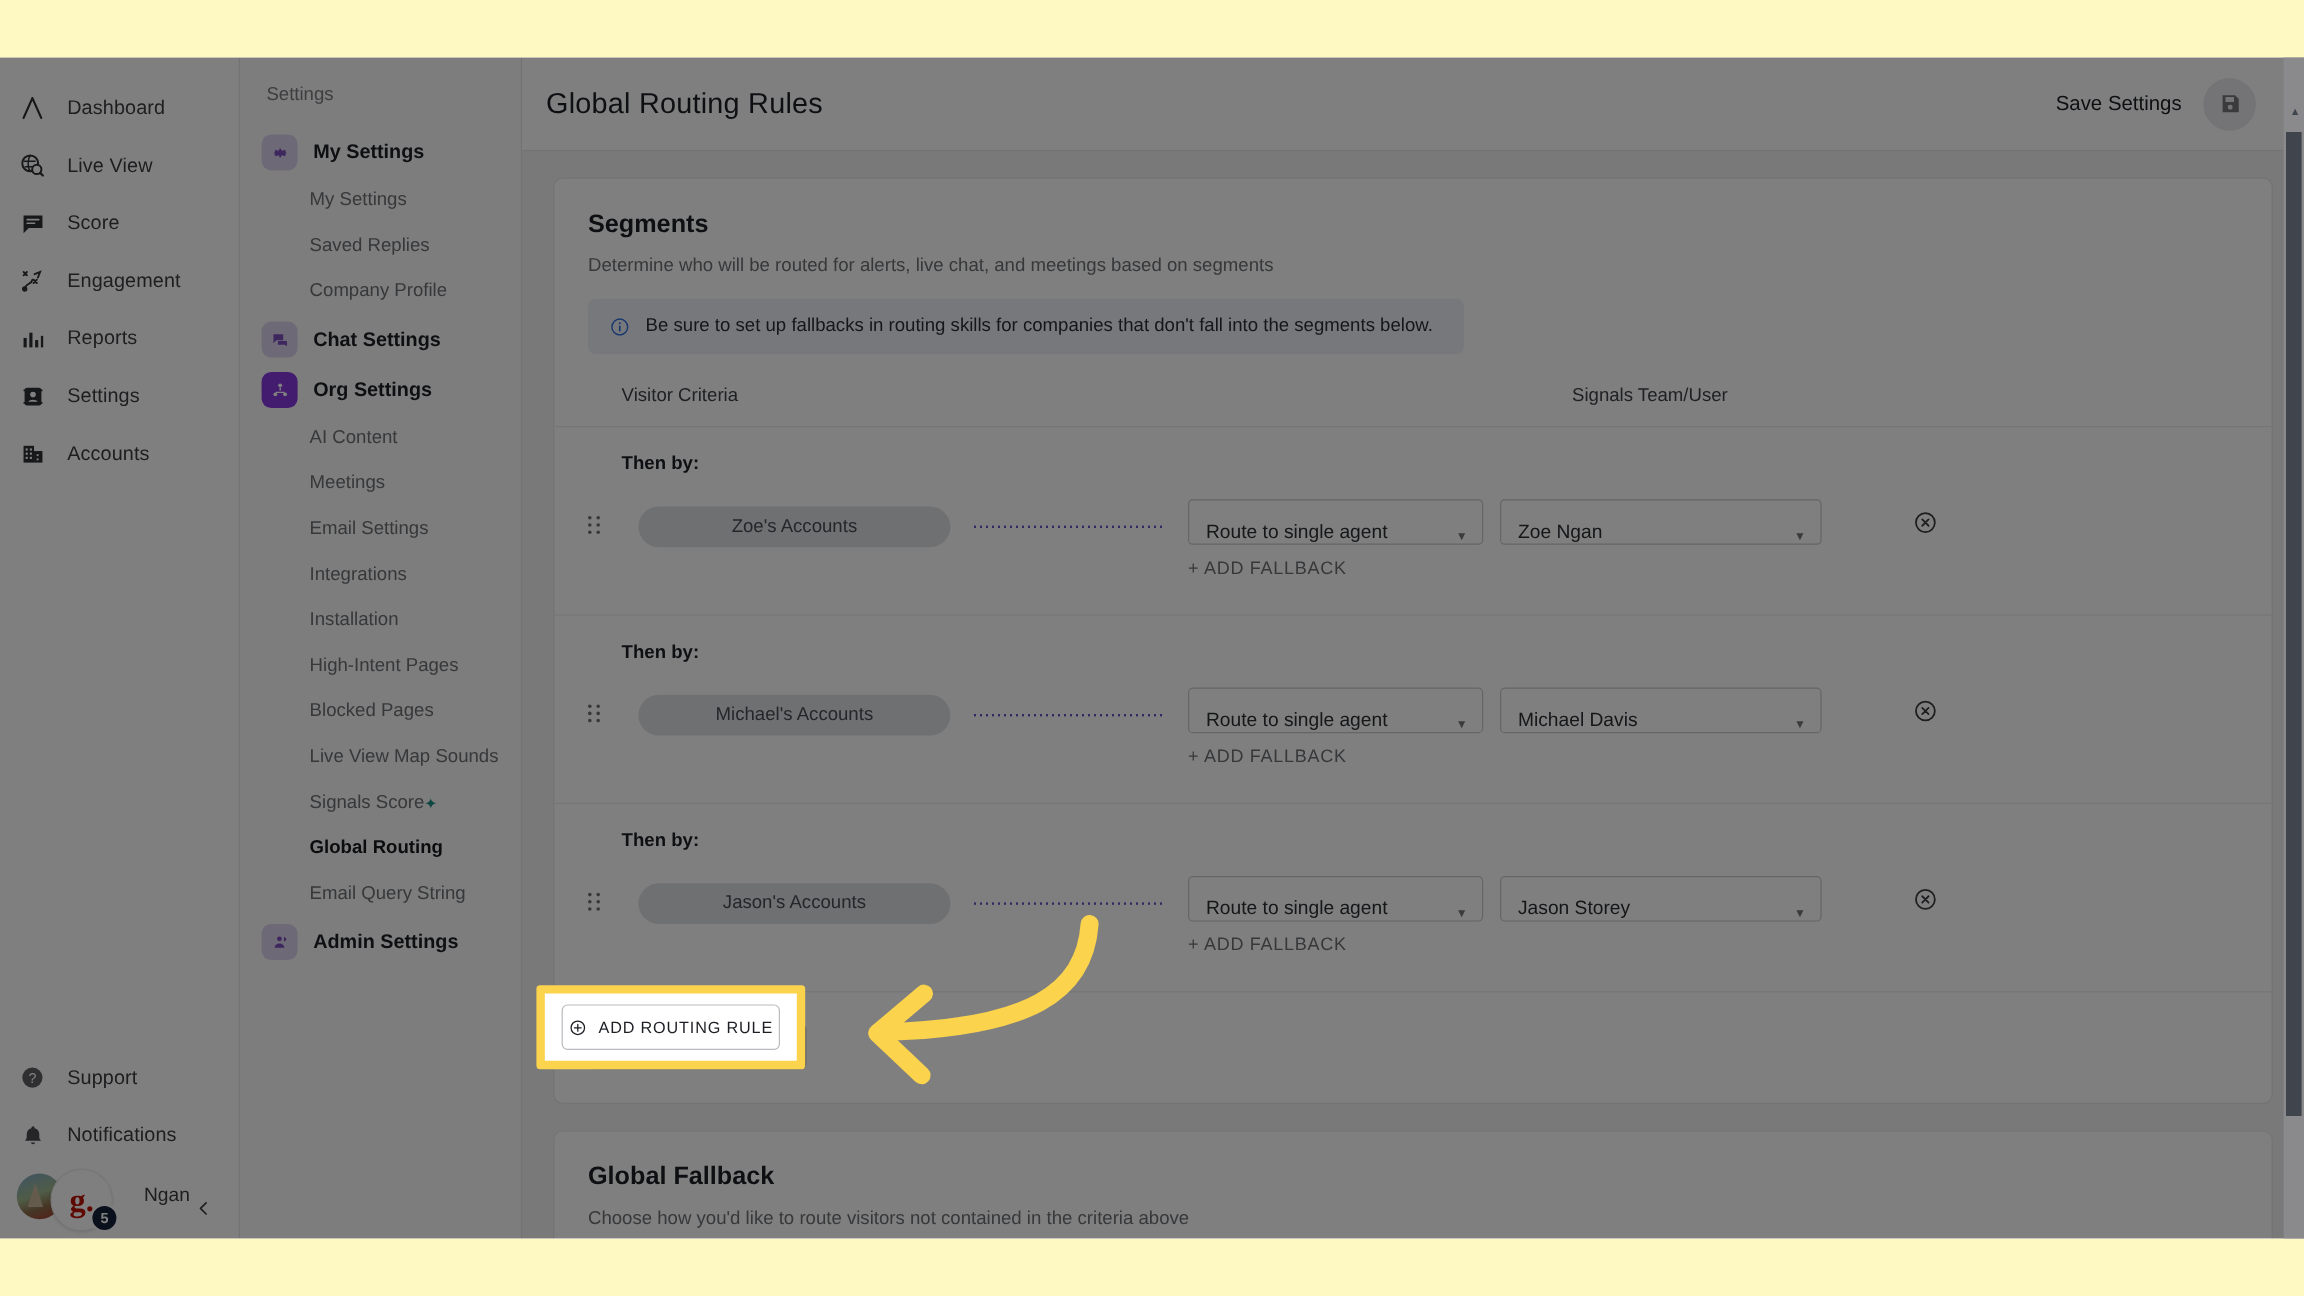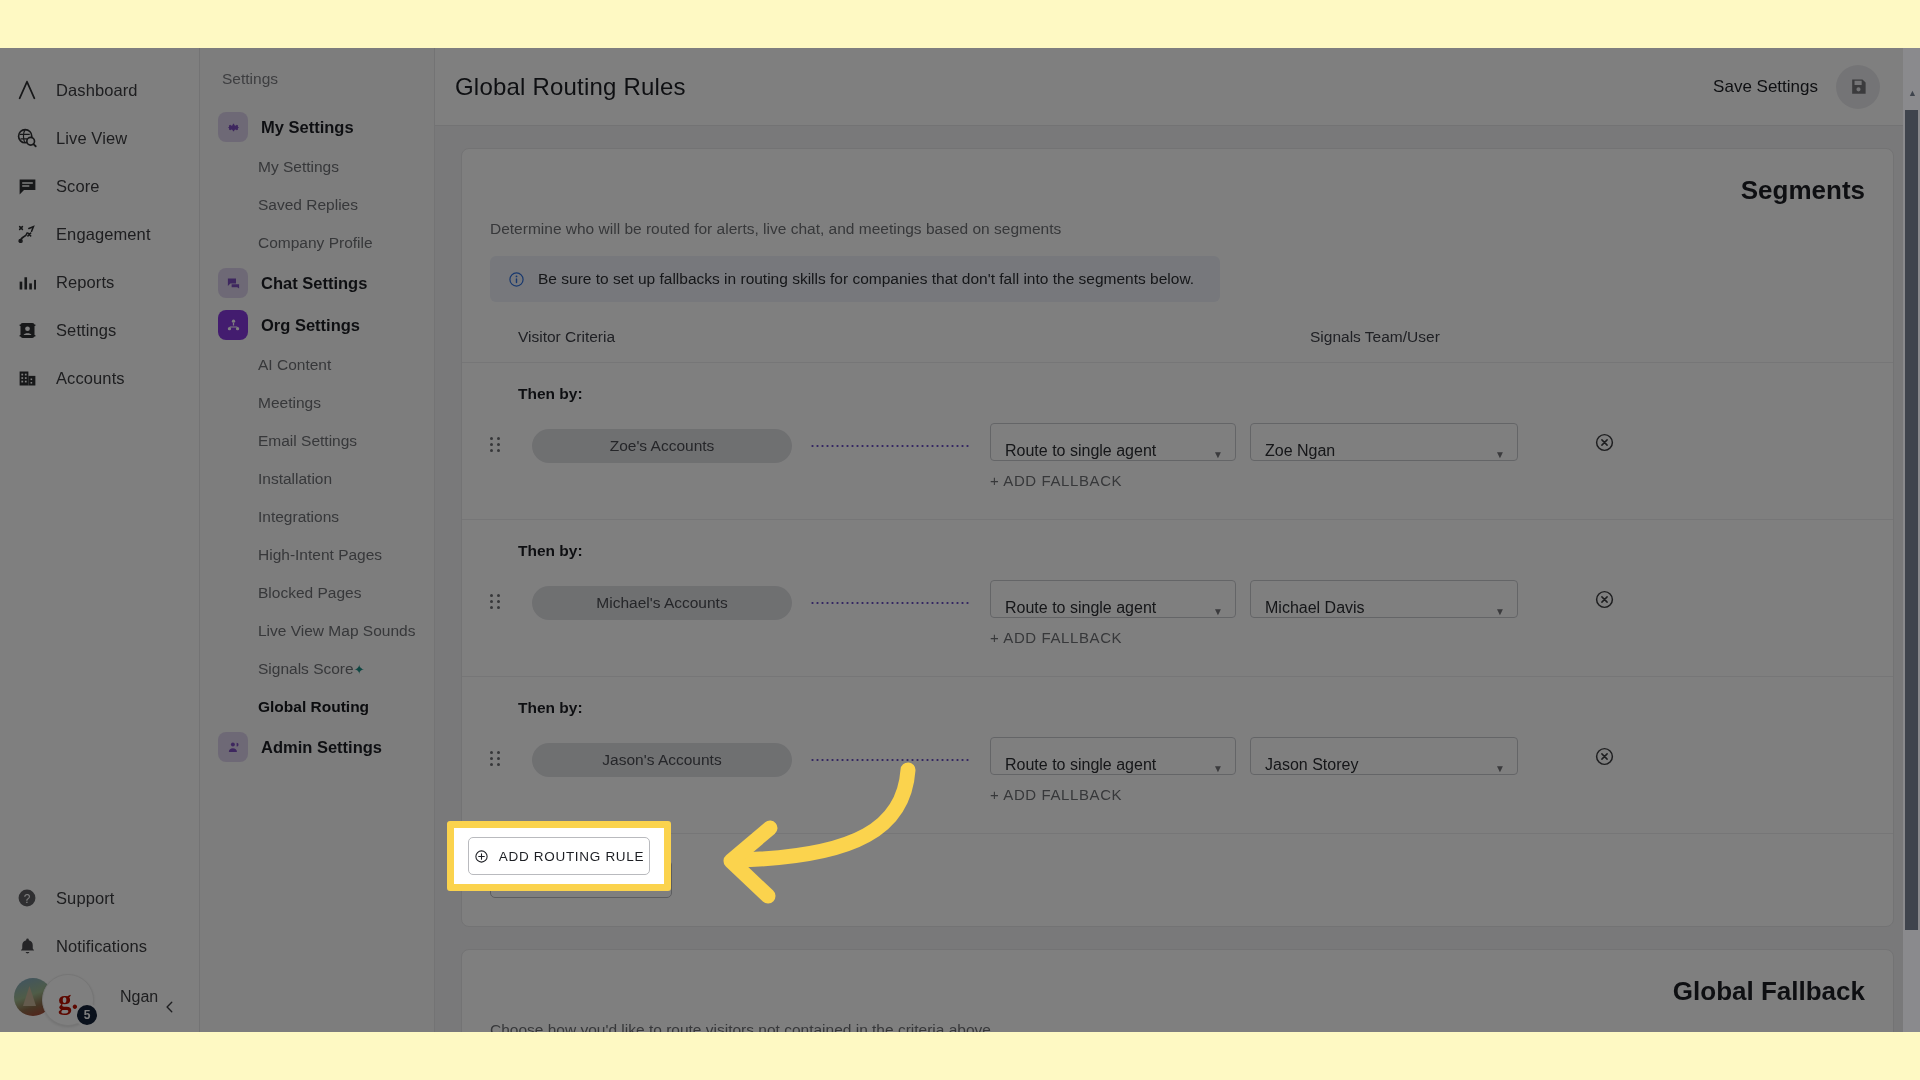--- a/index.html
+++ b/index.html
@@ -146,21 +146,21 @@
   }
 
   .card {
     margin: 22px 26px 0 26px;
     background: #ffffff;
     border: 1px solid #e6e6e8;
     border-radius: 8px;
     padding: 26px 0 0 0;
   }
   .card-pad { padding: 0 28px; }
-  .card-h { font-size: 26px; color:#1d1f24; font-weight: 600; text-align: right; }
+  .card-h { font-size: 21px; color:#1d1f24; font-weight: 600; }
   .card-sub { font-size: 15.5px; color: #6e7074; margin-top: 14px; }
 
   .notice {
     margin: 18px 0 0 0;
     background: #eef1f8;
     border-radius: 6px;
     padding: 14px 18px;
     display:flex; align-items:center; gap: 12px;
     width: 730px;
   }
@@ -427,30 +427,31 @@
               <circle cx="5.5" cy="17" r="2.6"></circle>
               <circle cx="18.5" cy="17" r="2.6"></circle>
               <path d="M11 8h2v4h-2zM6 13.5h12v1.6H6z"></path>
             </svg>
         </span>
         <span class="set-group-label">Org Settings</span>
       </div>
       <div class="set-sub">AI Content</div>
       <div class="set-sub">Meetings</div>
       <div class="set-sub">Email Settings</div>
+      <div class="set-sub">Integrations</div>
       <div class="set-sub">Installation</div>
-      <div class="set-sub">Integrations</div>
       <div class="set-sub">High-Intent Pages</div>
       <div class="set-sub">Blocked Pages</div>
       <div class="set-sub">Live View Map Sounds</div>
       <div class="set-sub">
         <span>Signals Score</span>
           <span class="sup-star">✦</span>
       </div>
       <div class="set-sub active">Global Routing</div>
+      <div class="set-sub">Email Query String</div>
 
       <div class="set-group">
         <span class="set-group-ico ico-light">
           <svg width="15" height="15" viewBox="0 0 24 24" fill="currentColor">
               <circle cx="11" cy="7" r="3.2"></circle>
               <path d="M4.5 19c0-3.6 3-5.8 6.5-5.8s6.5 2.2 6.5 5.8z"></path>
               <path d="M17 4.5c1.8 0 3 1.3 3 2.9s-1.2 2.9-3 2.9"></path>
             </svg>
         </span>
         <span class="set-group-label">Admin Settings</span>

